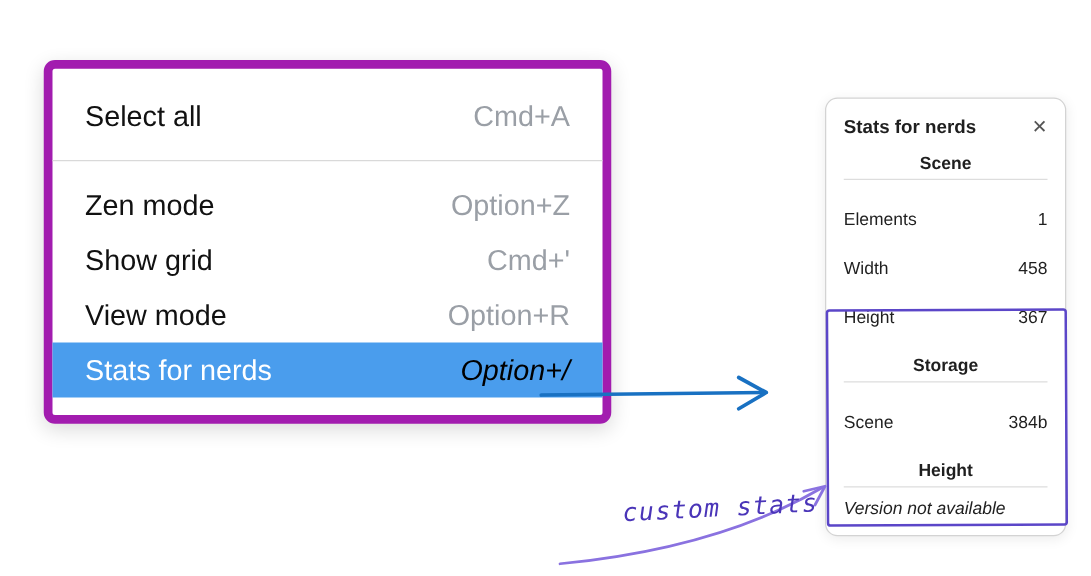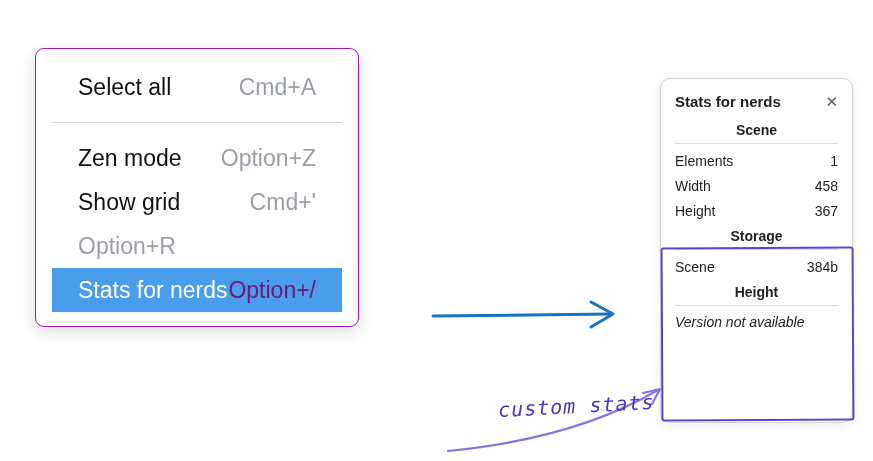--- a/index.html
+++ b/index.html
@@ -11,39 +11,39 @@
     height: 461px;
     background: #ffffff;
     overflow: hidden;
   }
 
   
   .menu {
     position: absolute;
     left: 35px;
     top: 48px;
-    width: 324px;
+    width: 454px;
     background: #ffffff;
-    border: 1px solid #a21caf;
+    border: 7px solid #a21caf;
     border-radius: 9px;
     box-shadow: 0 5px 16px rgba(0,0,0,0.14);
-    padding: 16px 16px 14px;
+    padding: 16px 0 14px;
     font-size: 23px;
   }
   .menu-item {
     display: flex;
     justify-content: space-between;
     align-items: center;
     height: 44px;
     padding: 0 26px;
     color: #111111;
   }
   .menu-item .sc { color: #9a9fa6; text-align: right; }
   .menu-item.selected { background: #4a9ded; color: #ffffff; }
-  .menu-item.selected .sc { color: #701a75; }
+  .menu-item.selected .sc { color: #000000; font-style: italic; }
   .menu-divider {
     height: 1px;
     background: #d9d9d9;
     margin: 13px 0;
   }
 
   
   .panel {
     position: absolute;
     left: 660px;
@@ -77,21 +77,21 @@
     margin: 8px 0 5px;
   }
   .sec-hr {
     height: 1px;
     background: #dddddd;
     margin: 4px 0 8px;
   }
   .row {
     display: flex;
     justify-content: space-between;
-    margin: 9px 0;
+    margin: 23px 0;
   }
   .note { margin-top: 8px; font-style: italic; }
 
   
   .purple-box {
     position: absolute;
     left: 661px;
     top: 247px;
     width: 193px;
     height: 174px;
@@ -146,20 +146,21 @@
       <span class="lbl">Zen mode</span>
       <span class="sc">Option+Z</span>
     </div>
 
     <div class="menu-item">
       <span class="lbl">Show grid</span>
       <span class="sc">Cmd+'</span>
     </div>
 
     <div class="menu-item">
+      <span class="lbl">View mode</span>
       <span class="sc">Option+R</span>
     </div>
 
     <div class="menu-item selected">
       <span class="lbl">Stats for nerds</span>
       <span class="sc">Option+/</span>
     </div>
 
   </div>
 

